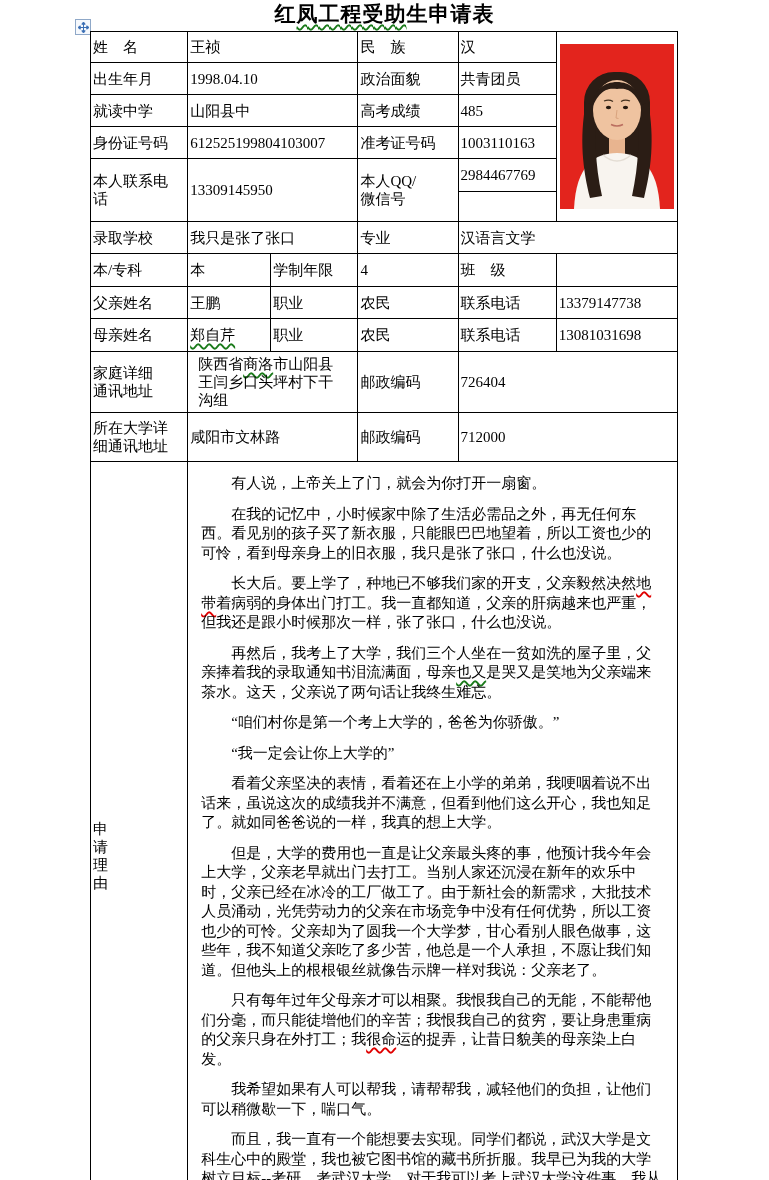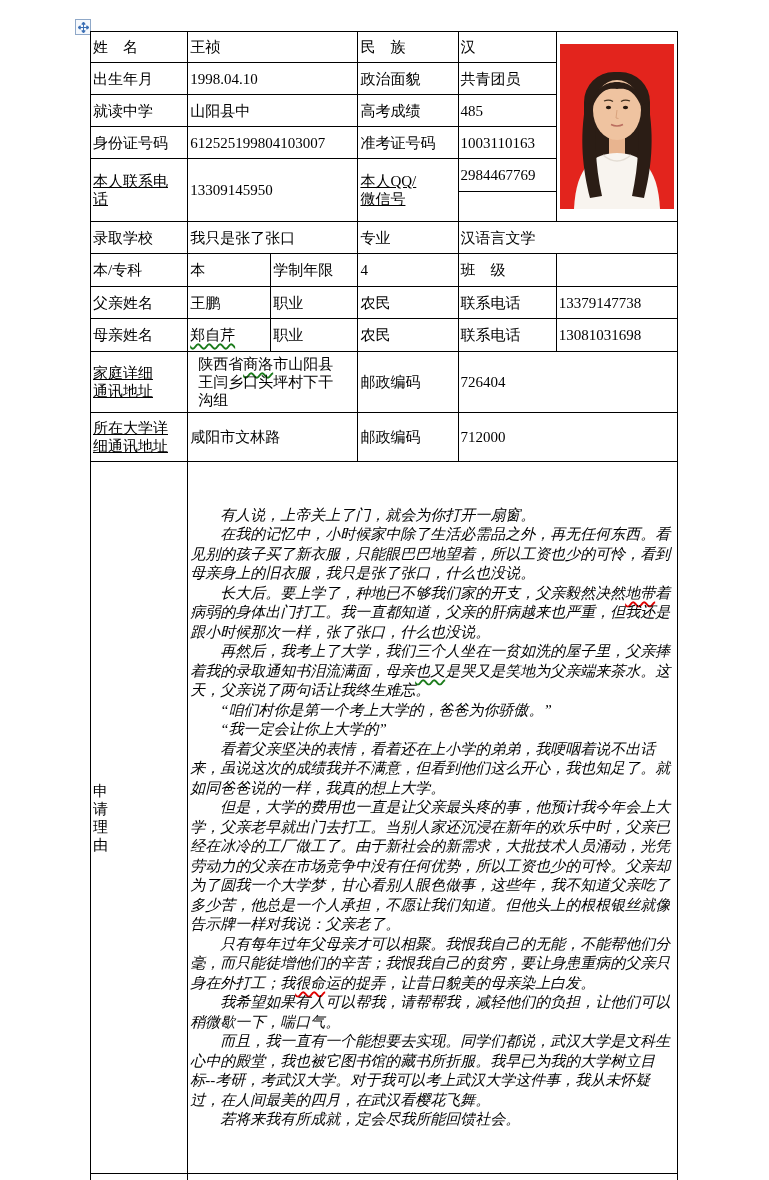--- a/index.html
+++ b/index.html
@@ -20,33 +20,34 @@
                align-items:center;justify-content:center;cursor:move;}
 
   
   table.form{position:absolute;left:90px;top:31px;border-collapse:collapse;
              table-layout:fixed;width:588px;}
   table.form td{border:1.5px solid #000;text-align:left;vertical-align:middle;
                 font-size:15px;line-height:18px;padding:1px 2px;overflow:hidden;
                 word-break:break-all;}
   .h31{height:31px}.h32{height:32px}.h33{height:33px}.h30{height:30px}
   .h61{height:61px}.h49{height:49px}.h712{height:712px}.h10{height:10px}
-  td.prelabel{white-space:pre-line;text-decoration:underline;}
+  td.prelabel{white-space:pre-line;}
   td.photo-cell{vertical-align:bottom;padding:0 0 2px 0;}
   .photo-wrap{width:114px;height:165px;margin:0 auto;}
   td.essay-cell{vertical-align:top;text-align:left;padding:2px 5px 2px 4px;}
   .essay{font-size:15px;line-height:19.5px;}
-  .essay p{margin:0;text-indent:2em;font-style:italic;}
+  .essay p{margin:11px;text-indent:2em;}
   td.vlabel{white-space:pre-line;line-height:22px;letter-spacing:0;}
 </style>
 </head>
 <body>
 
 <div id="page">
 
+  <div class="doc-title"><span>红</span><span class="wavy-green">凤工程受助</span><span>生申请表</span></div>
 
   <div class="move-handle">
     <svg width="11" height="11" viewBox="0 0 11 11">
       <g stroke="#3b6fb5" stroke-width="1" fill="#3b6fb5">
         <line x1="5.5" y1="1.5" x2="5.5" y2="9.5"></line>
           <line x1="1.5" y1="5.5" x2="9.5" y2="5.5"></line>
         <path d="M5.5 0 L3.8 2.2 L7.2 2.2 Z"></path>
           <path d="M5.5 11 L3.8 8.8 L7.2 8.8 Z"></path>
         <path d="M0 5.5 L2.2 3.8 L2.2 7.2 Z"></path>
           <path d="M11 5.5 L8.8 3.8 L8.8 7.2 Z"></path>

